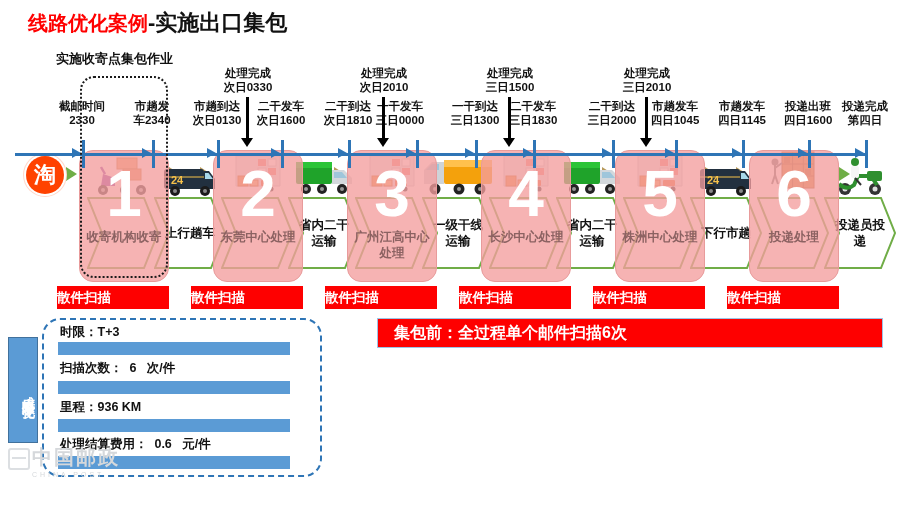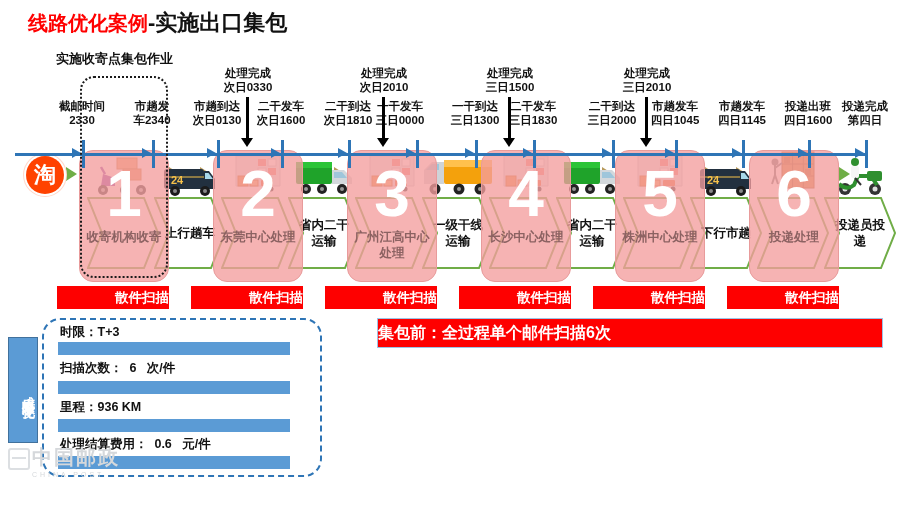--- a/index.html
+++ b/index.html
@@ -38,34 +38,34 @@
   .icon{position:absolute;z-index:3}
   .taobao{position:absolute;left:26px;top:156px;width:38px;height:38px;border-radius:50%;background:#FF4200;
           color:#fff;font-size:22px;font-weight:bold;text-align:center;line-height:38px;z-index:3;
           box-shadow:0 0 0 2px #fff,0 0 0 3px #ffd9cc}
   .stage{position:absolute;top:150px;width:88px;height:130px;background:rgba(243,158,158,.78);
          border:1px solid #E89B9B;border-radius:14px;z-index:10;text-align:center}
   .num{display:block;font-size:64px;line-height:86px;font-weight:bold;color:#fff}
   .sname{position:absolute;left:5px;right:5px;top:78px;font-size:12.5px;font-weight:bold;
          color:#8C6262;line-height:16px}
   .scan{position:absolute;top:286px;width:112px;height:23px;background:#FE0000;color:#fff;
-        font-size:13.5px;font-weight:bold;text-align:right;line-height:23px;z-index:5}
+        font-size:13.5px;font-weight:bold;text-align:left;line-height:23px;z-index:5}
 
   
   .vpanel{position:absolute;left:8px;top:337px;width:30px;height:106px;background:#5B9BD5;border:1px solid #41719C;
           color:#fff;font-size:13px;font-weight:bold;writing-mode:vertical-rl;text-orientation:upright;
           text-align:center;letter-spacing:2px;box-sizing:border-box;padding-top:3px}
   .dashed{position:absolute;left:42px;top:318px;width:276px;height:155px;border:2px dashed #2E75B6;border-radius:18px}
   .slabel{position:absolute;left:16px;font-size:12.5px;font-weight:bold;white-space:pre}
   .sbar{position:absolute;left:14px;width:232px;height:13px;background:#5B9BD5}
 
   
   .redbanner{position:absolute;left:377px;top:318px;width:506px;height:30px;background:#FE0000;
              border:1px solid #9DC3E6;color:#fff;font-size:16px;font-weight:bold;line-height:28px;
-             padding-left:0;box-sizing:border-box}
+             padding-left:16px;box-sizing:border-box}
   .notes{position:absolute;left:333px;top:403px;width:560px;font-size:11.5px;font-weight:bold;
          color:#1a1a1a;line-height:15px}
   .notes p{margin:0}
 
   
   .wm{position:absolute;left:32px;top:444px;color:#D5D8DB}
   .wm-cn{font-size:20px;font-weight:bold;letter-spacing:2px}
   .wm-en{font-size:7px;letter-spacing:3px}
   .wm-emblem{position:absolute;left:8px;top:448px;width:18px;height:18px;border:2px solid #DCDFE2;border-radius:3px}
   .wm-emblem::before{content:"";position:absolute;left:2px;right:2px;top:7px;height:2px;background:#DCDFE2}

